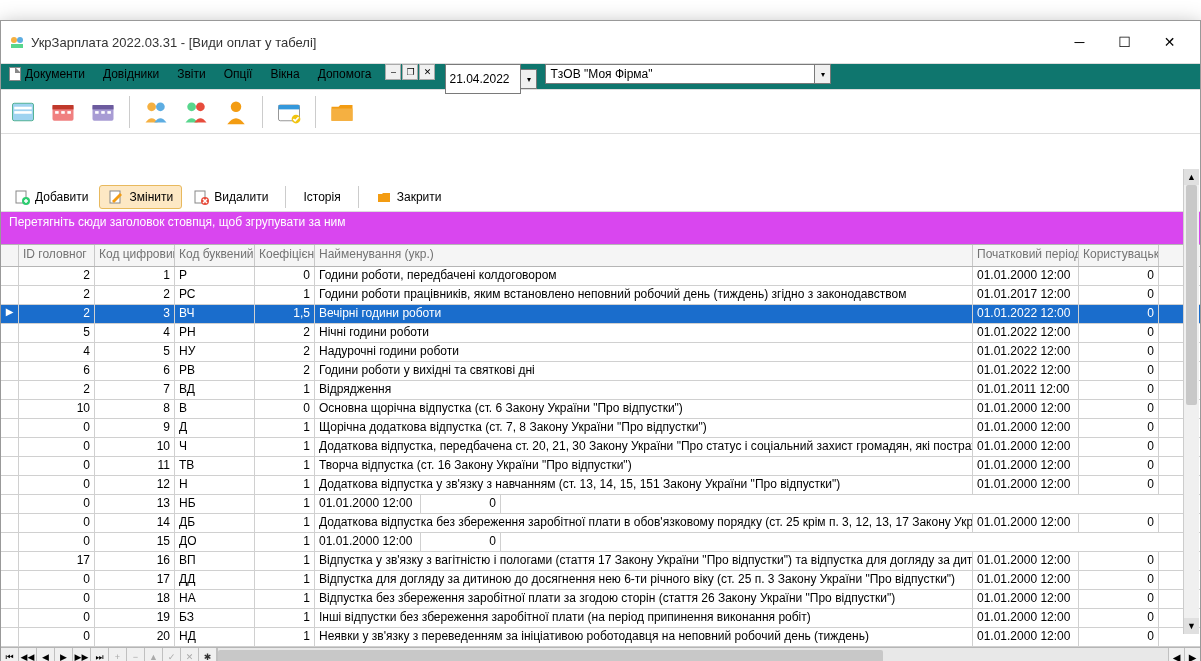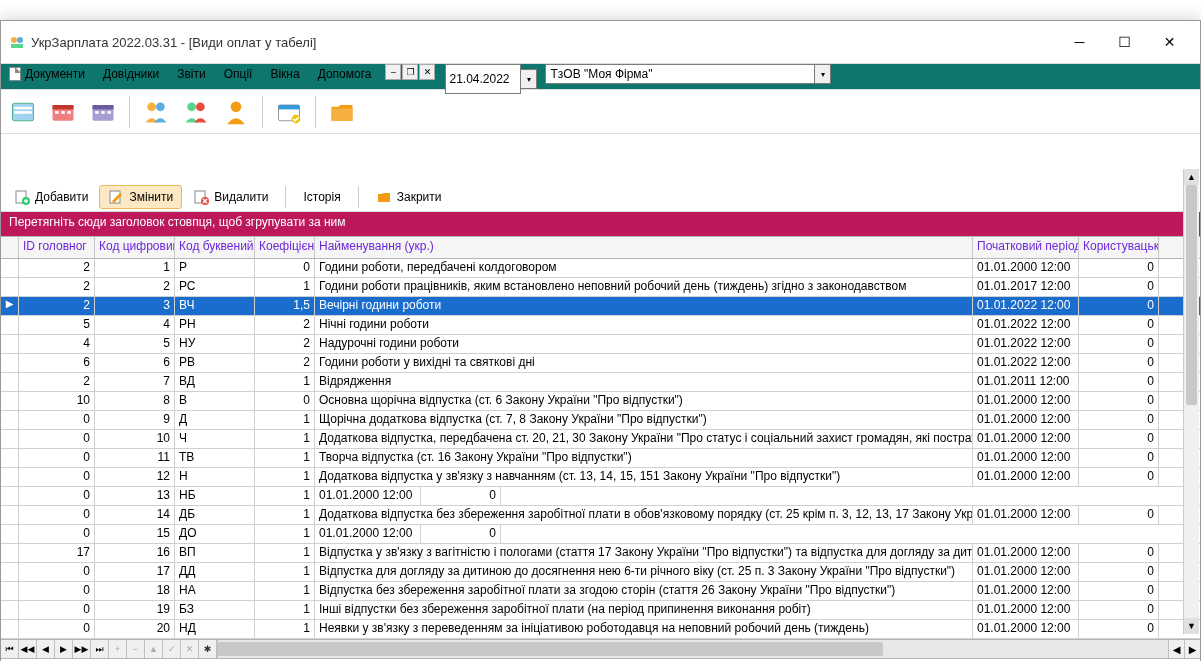--- a/index.html
+++ b/index.html
@@ -22,24 +22,24 @@
 .firmname .dd { width: 16px; height: 20px; border: 1px solid #7a7a7a; border-left: none; display: flex; align-items: center; justify-content: center; background: #f0f0f0; font-size: 8px; }
 .bigtoolbar { height: 44px; display: flex; align-items: center; padding: 2px 6px; gap: 8px; border-bottom: 1px solid #ddd; }
 .bigbtn { width: 32px; height: 32px; display: flex; align-items: center; justify-content: center; border-radius: 3px; }
 .bigbtn svg { width: 28px; height: 28px; }
 .tbsep { width: 1px; height: 32px; background: #ccc; margin: 0 2px; }
 .actionbar { height: 30px; display: flex; align-items: center; padding: 0 4px; gap: 2px; border-bottom: 1px solid #ddd; margin-top: 48px; }
 .actbtn { padding: 3px 8px; display: flex; align-items: center; gap: 5px; border: 1px solid transparent; border-radius: 3px; cursor: default; }
 .actbtn.active { background: #fde8c4; border: 1px solid #e8b95e; }
 .abicon { width: 16px; height: 16px; }
 .asep { width: 1px; height: 22px; background: #ccc; margin: 0 6px; }
-.groupbar { height: 24px; background: #be185d; color: #fff; padding: 3px 8px; font-size: 12px; }
+.groupbar { height: 32px; background: #d946ef; color: #fff; padding: 3px 8px; font-size: 12px; }
 .grid { position: relative; border-top: 1px solid #b5b5b5; }
 .gridhead { display: flex; background: #f5f5f5; height: 22px; border-bottom: 1px solid #b5b5b5; }
-.gh { border-right: 1px solid #c8c8c8; padding: 2px 4px; font-size: 12px; color: #6d28d9; overflow: hidden; white-space: nowrap; }
+.gh { border-right: 1px solid #c8c8c8; padding: 2px 4px; font-size: 12px; color: #737373; overflow: hidden; white-space: nowrap; }
 .gh.indicator { width: 18px; border-right: 1px solid #c8c8c8; }
 .gridbody { background: #fff; }
 .grow { display: flex; height: 19px; border-bottom: 1px solid #d0d0d0; }
 .grow.selected { background: #1a6dcc; color: #fff; }
 .gc { border-right: 1px solid #d0d0d0; padding: 1px 4px; font-size: 12px; overflow: hidden; white-space: nowrap; text-overflow: clip; }
 .gc.indicator { width: 18px; text-align: center; font-size: 10px; }
 .gc.num { text-align: right; }
 .col-id { width: 76px; }
 .col-dig { width: 80px; }
 .col-let { width: 80px; }

